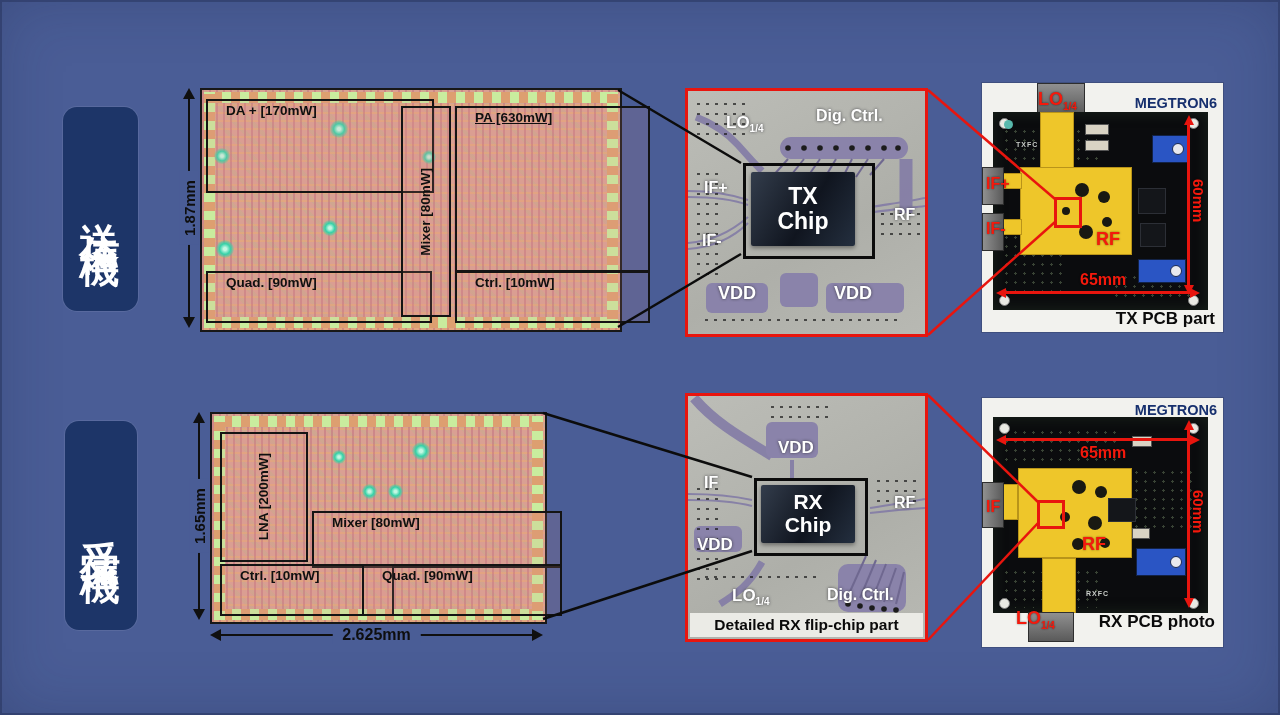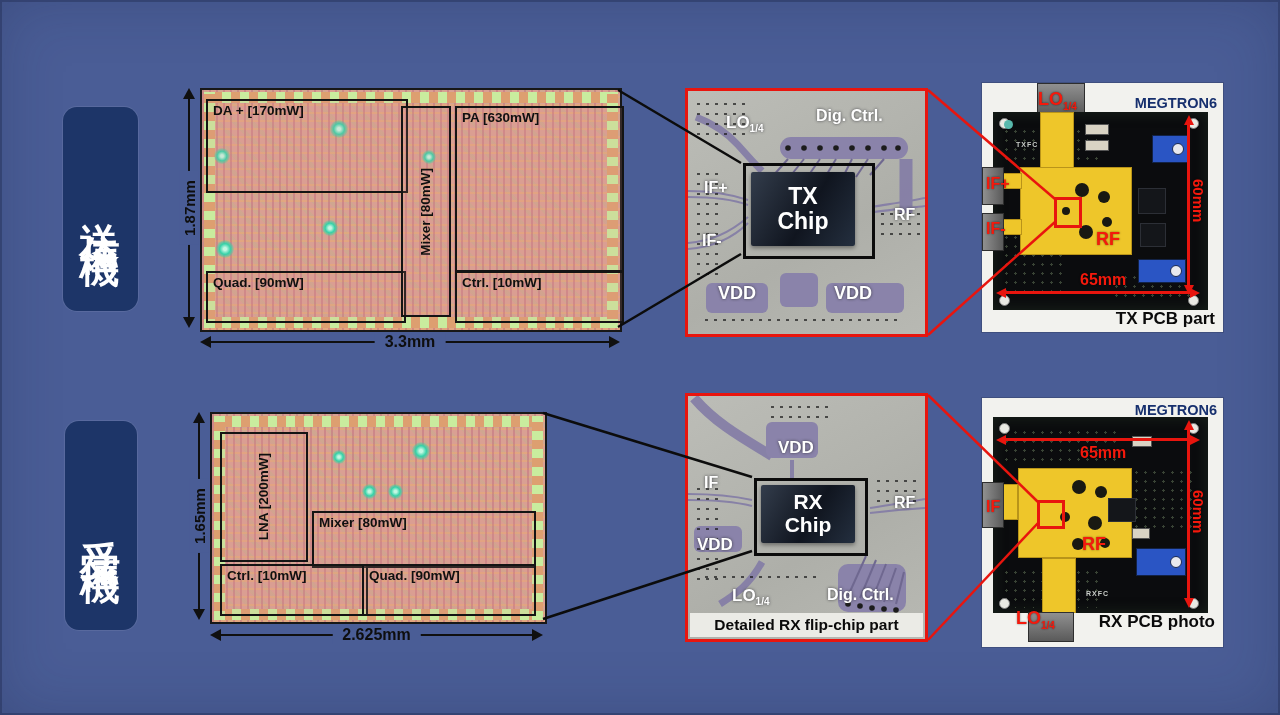--- a/index.html
+++ b/index.html
@@ -17,21 +17,21 @@
   .die{border:2px solid #181818;background-color:#d9a093;
     background-image:
       repeating-linear-gradient(90deg, rgba(190,105,125,.45) 0 2px, rgba(0,0,0,0) 2px 7px),
       repeating-linear-gradient(0deg, rgba(236,172,110,.5) 0 2px, rgba(0,0,0,0) 2px 8px),
       repeating-linear-gradient(45deg, rgba(160,200,130,.16) 0 4px, rgba(0,0,0,0) 4px 12px);}
   .pads-h{position:absolute;height:11px;left:2px;right:2px;
     background:repeating-linear-gradient(90deg,#c9ec9e 0 9px,#dd9f70 9px 18px);}
   .pads-v{position:absolute;width:11px;top:2px;bottom:2px;
     background:repeating-linear-gradient(0deg,#c9ec9e 0 9px,#dd9f70 9px 18px);}
   .blk{position:absolute;border:2px solid #141414;background:rgba(228,150,140,.14);
-    color:#101010;font-weight:bold;font-size:13.5px;padding:3px 5px;line-height:1.1;}
+    color:#101010;font-weight:bold;font-size:13.5px;padding:3px 18px;line-height:1.1;}
   .blk.center{display:flex;align-items:center;justify-content:center;padding:0;}
   .vup{writing-mode:vertical-rl;transform:rotate(180deg);}
   .ind{position:absolute;border-radius:50%;
     background:radial-gradient(circle,#c3f7e2 12%,#35d2a8 42%,rgba(53,210,168,.12) 72%);}
 
   
   .dim-shaft-v{position:absolute;left:50%;top:3px;bottom:3px;width:2px;margin-left:-1px;background:#101010;}
   .dim-shaft-h{position:absolute;top:50%;left:3px;right:3px;height:2px;margin-top:-1px;background:#101010;}
   .tri{position:absolute;width:0;height:0;}
   .tri-up{top:0;left:50%;margin-left:-6px;border-left:6px solid transparent;border-right:6px solid transparent;border-bottom:11px solid #101010;}
@@ -110,37 +110,31 @@
     <div class="ind" style="left:120px;top:130px;width:16px;height:16px;"></div>
     <div class="ind" style="left:14px;top:150px;width:18px;height:18px;"></div>
     <div class="ind" style="left:220px;top:60px;width:14px;height:14px;"></div>
     <div class="blk" style="left:4px;top:9px;width:188px;height:84px;">
       <span>DA + [170mW]</span></div>
     <div class="blk" style="left:4px;top:181px;width:186px;height:42px;">
       <span>Quad. [90mW]</span></div>
     <div class="blk center" style="left:199px;top:16px;width:46px;height:207px;">
       <span class="vup">Mixer [80mW]</span>
       </div>
-    <div class="blk" style="left:253px;top:16px;width:155px;height:156px;">
+    <div class="blk" style="left:253px;top:16px;width:155px;height:156px;text-decoration:underline;">
       <span>PA [630mW]</span></div>
     <div class="blk" style="left:253px;top:181px;width:155px;height:42px;">
       <span>Ctrl. [10mW]</span></div>
   </div>
 
   <div class="abs" style="left:176px;top:88px;width:26px;height:240px;">
     <div class="dim-shaft-v"></div>
     <div class="tri tri-up"></div>
     <div class="tri tri-down"></div>
     <div class="dim-label-v">1.87mm</div>
-  </div>
-  <div class="abs" style="left:200px;top:331px;width:420px;height:22px;">
-    <div class="dim-shaft-h"></div>
-    <div class="tri tri-left"></div>
-    <div class="tri tri-right"></div>
-    <div class="dim-label-h">3.3mm</div>
   </div>
 
   <div class="abs flip" style="left:685px;top:88px;width:237px;height:243px;">
     <svg width="237" height="243" viewBox="0 0 237 243">
       <g stroke="#837ca6" fill="none" opacity="0.9">
         <path d="M8,26 Q34,36 50,54 T74,80" stroke-width="7"></path>
         <path d="M0,100 C24,100 42,103 60,109" stroke-width="2.2"></path>
         <path d="M0,106 C24,106 44,108 60,114" stroke-width="2.2"></path>
         <path d="M0,152 C26,150 44,140 60,126" stroke-width="2.2"></path>
         <path d="M0,158 C26,156 46,146 60,132" stroke-width="2.2"></path>

